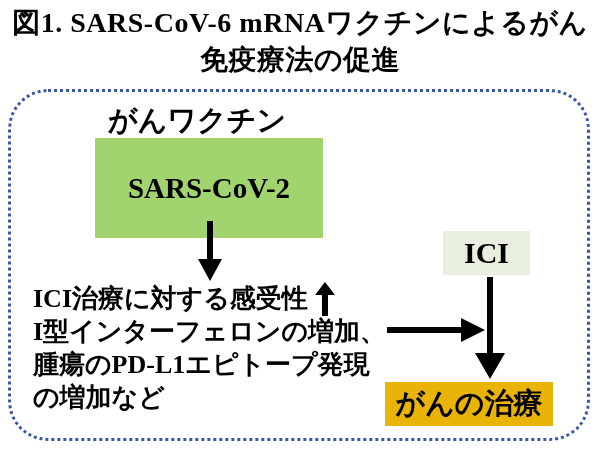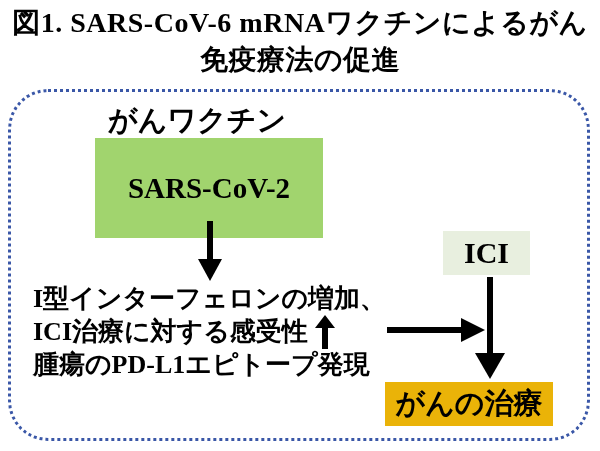--- a/index.html
+++ b/index.html
@@ -94,31 +94,32 @@
 </div>
 
 <div class="abs" style="left:193px; top:221px;">
   <svg width="34" height="60" viewBox="0 0 34 60">
     <line x1="17" y1="0" x2="17" y2="42" stroke="currentColor" stroke-width="6"></line>
     <polygon points="5,38 29,38 17,60" fill="currentColor"></polygon>
   </svg>
 </div>
 
 <div class="abs effects">
-  <div class="line">I型インターフェロンの増加、</div>
   <div class="line">
     <span>ICI治療に対する感受性</span>
     <span class="up-arrow-svg">
       <svg width="24" height="34" viewBox="0 0 24 34">
         <line x1="12" y1="34" x2="12" y2="10" stroke="currentColor" stroke-width="6"></line>
         <polygon points="2,13 22,13 12,0" fill="currentColor"></polygon>
       </svg>
     </span>
   </div>
+  <div class="line">I型インターフェロンの増加、</div>
   <div class="line">腫瘍のPD-L1エピトープ発現</div>
+  <div class="line">の増加など</div>
 </div>
 
 <div class="abs pale-box ici-box" style="background-color: rgb(232, 239, 223);">
   <span>ICI</span>
 </div>
 
 <div class="abs" style="left:473px; top:277px;">
   <svg width="34" height="102" viewBox="0 0 34 102">
     <line x1="17" y1="0" x2="17" y2="80" stroke="currentColor" stroke-width="6"></line>
     <polygon points="2,76 32,76 17,102" fill="currentColor"></polygon>

